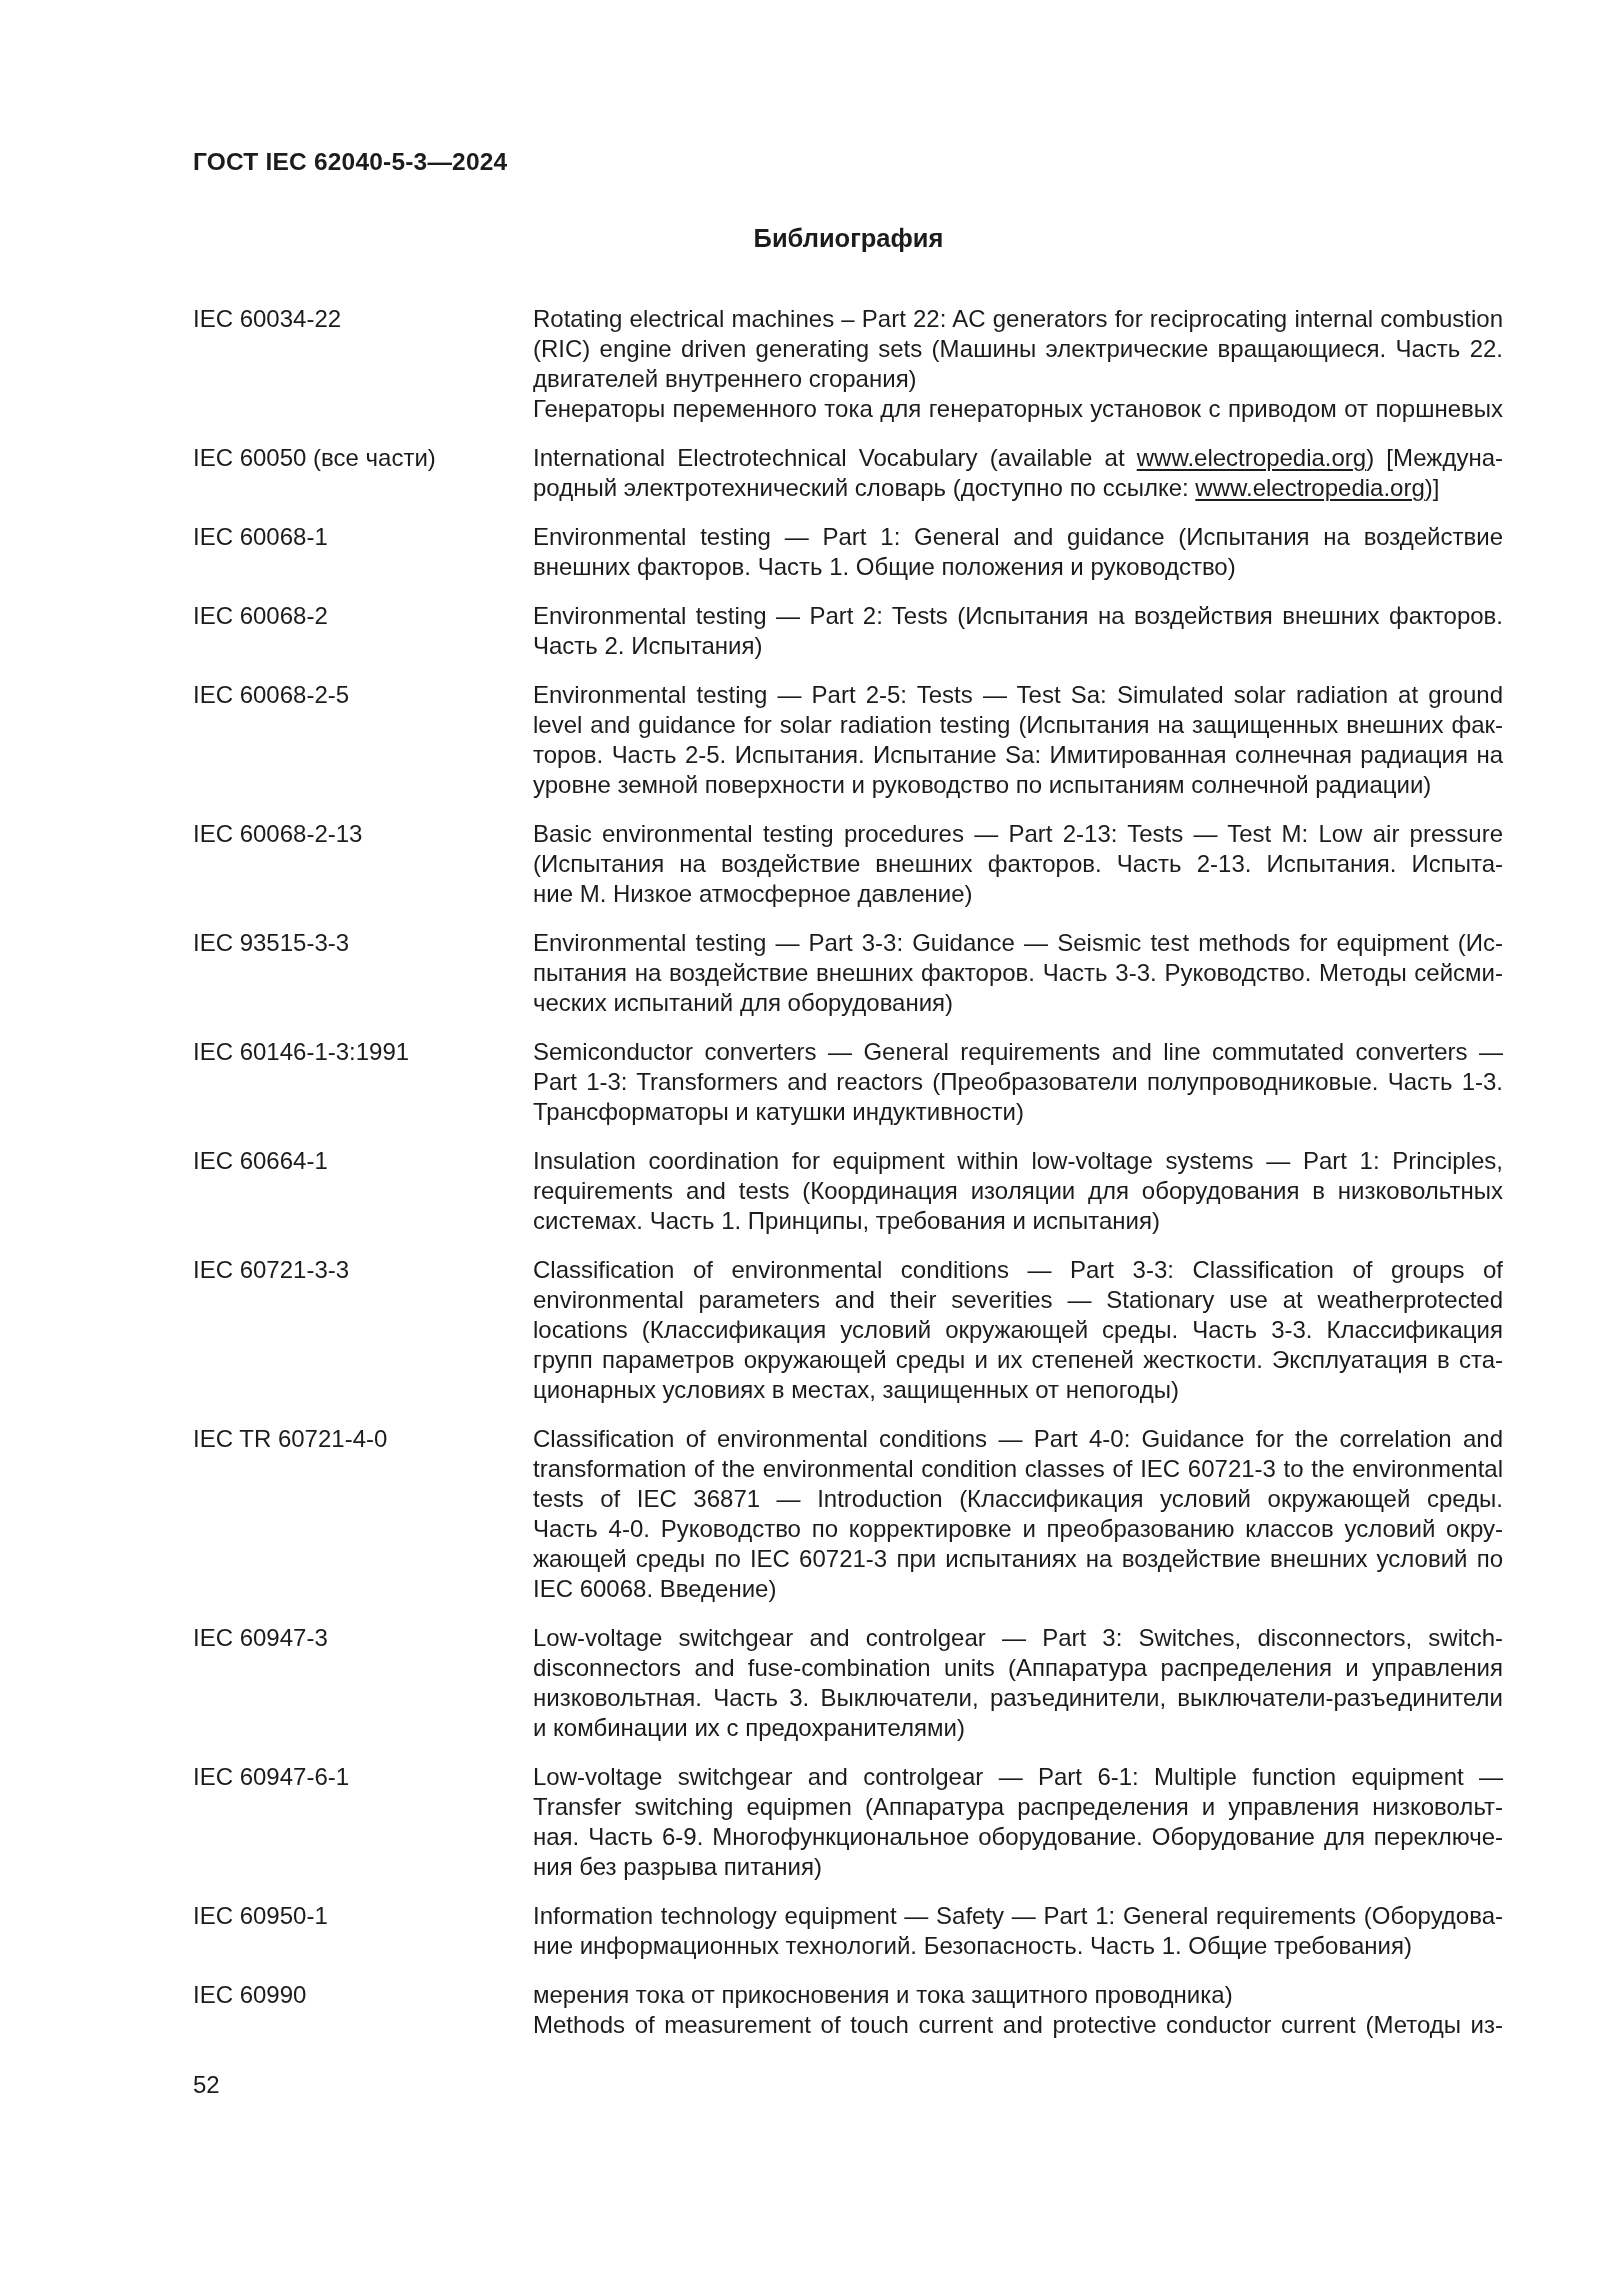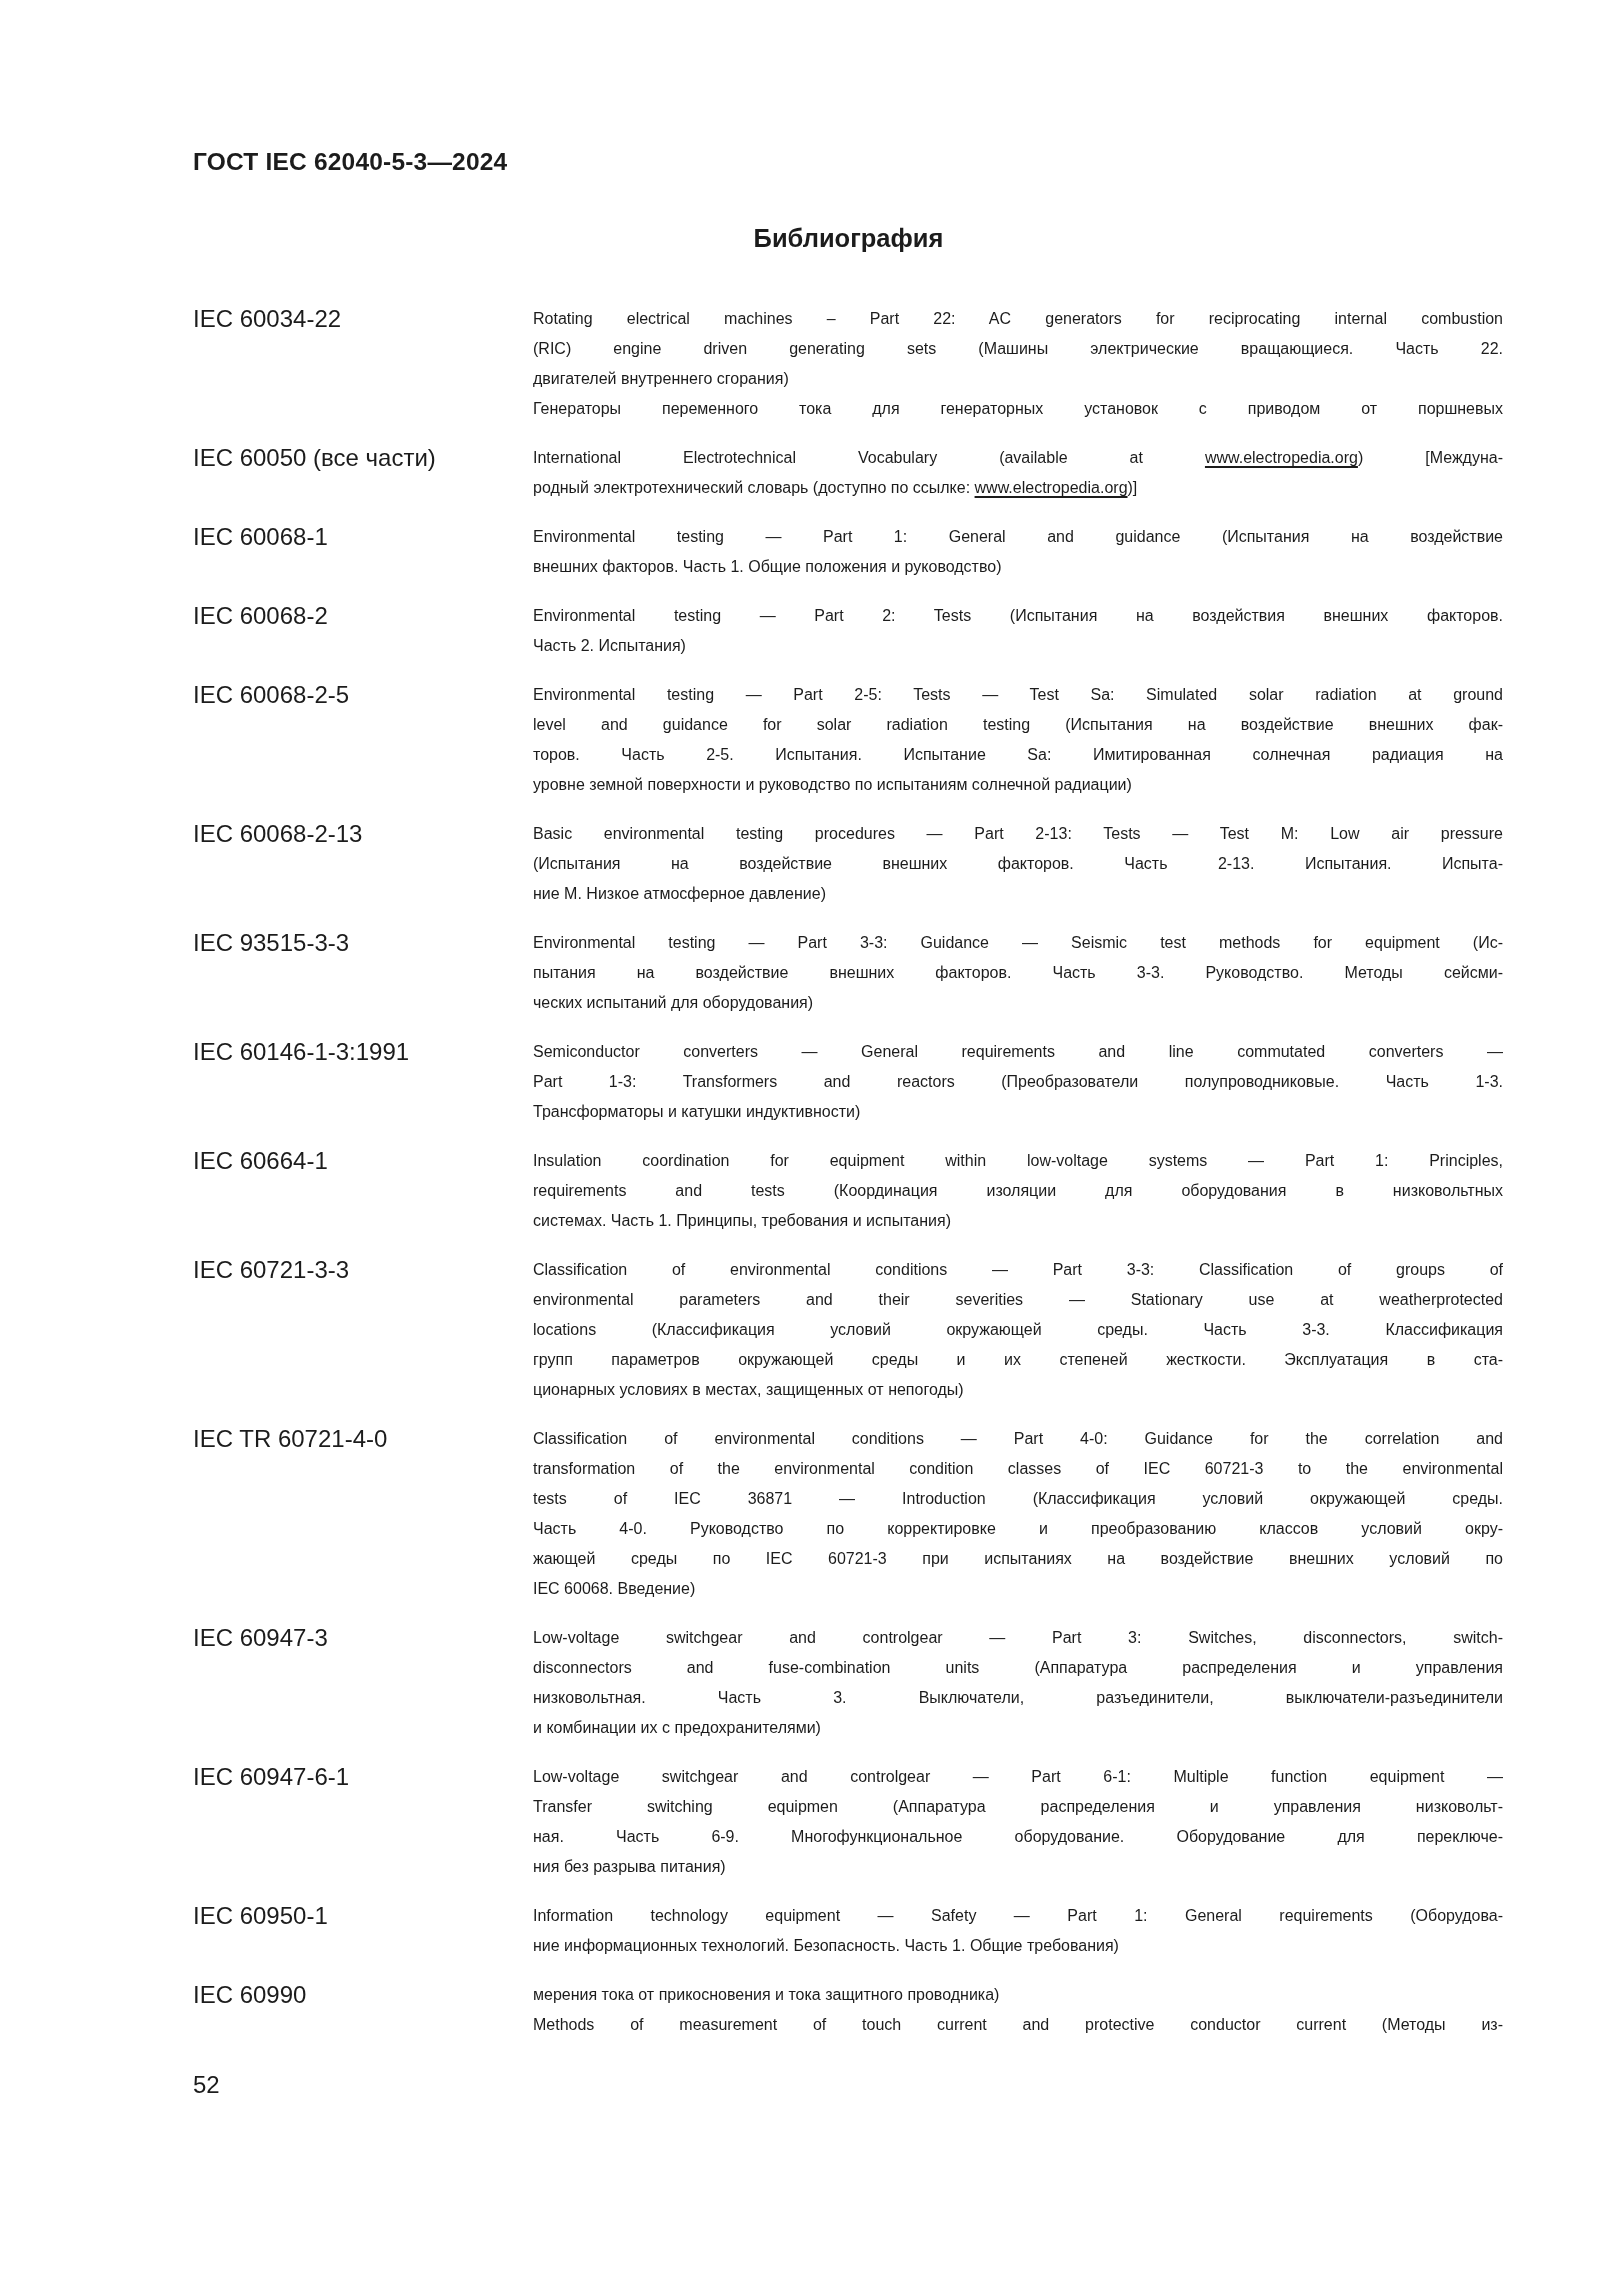--- a/index.html
+++ b/index.html
@@ -17,21 +17,21 @@
   }
   .entries {
     position: absolute; left: 193px; top: 304px; width: 1310px;
   }
   .entry {
     display: flex; margin-bottom: 19px;
   }
   .ref {
     width: 340px; flex: none; font-size: 24px; line-height: 30px; white-space: nowrap;
   }
-  .desc { width: 970px; font-size: 16px; line-height: 30px; }
+  .desc { width: 970px; font-size: 24px; line-height: 30px; }
   .line {
     display: block; text-align: justify; text-align-last: justify; white-space: nowrap;
     height: 30px; overflow: visible;
   }
   .line.last { text-align-last: left; }
   .link { text-decoration: underline; text-underline-offset: 2.9px; text-decoration-thickness: 1.5px; }
   .page-number {
     position: absolute; left: 193px; top: 2070px; font-size: 24px; line-height: 29px;
   }
 </style>
@@ -69,21 +69,21 @@
       <div class="ref">IEC 60068-2</div>
       <div class="desc">
         <span class="line">Environmental testing — Part 2: Tests (Испытания на воздействия внешних факторов.</span>
         <span class="line last">Часть 2. Испытания)</span>
       </div>
     </div>
     <div class="entry">
       <div class="ref">IEC 60068-2-5</div>
       <div class="desc">
         <span class="line">Environmental testing — Part 2-5: Tests — Test Sa: Simulated solar radiation at ground</span>
-        <span class="line">level and guidance for solar radiation testing (Испытания на воздействие внешних фак-</span>
+        <span class="line">level and guidance for solar radiation testing (Испытания на защищенных внешних фак-</span>
         <span class="line">торов. Часть 2-5. Испытания. Испытание Sa: Имитированная солнечная радиация на</span>
         <span class="line last">уровне земной поверхности и руководство по испытаниям солнечной радиации)</span>
       </div>
     </div>
     <div class="entry">
       <div class="ref">IEC 60068-2-13</div>
       <div class="desc">
         <span class="line">Basic environmental testing procedures — Part 2-13: Tests — Test M: Low air pressure</span>
         <span class="line">(Испытания на воздействие внешних факторов. Часть 2-13. Испытания. Испыта-</span>
         <span class="line last">ние M. Низкое атмосферное давление)</span>

